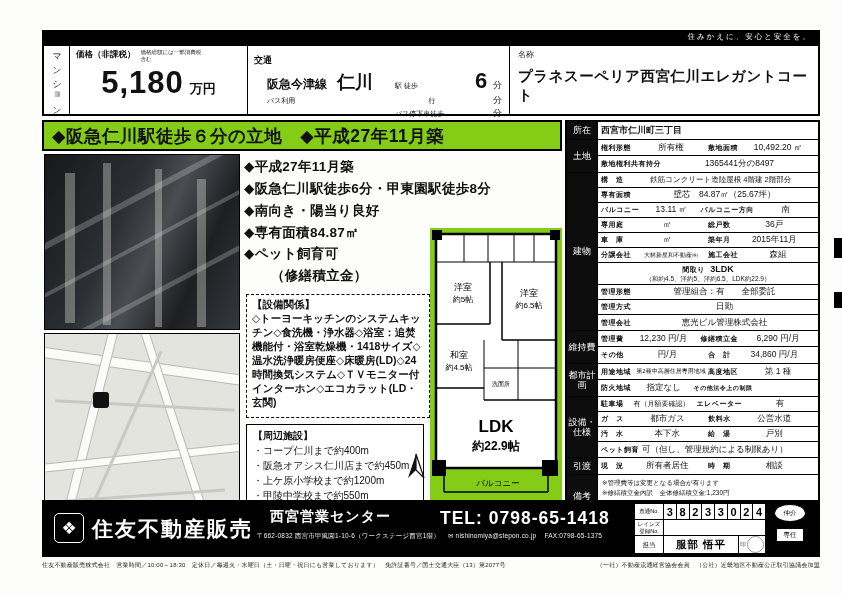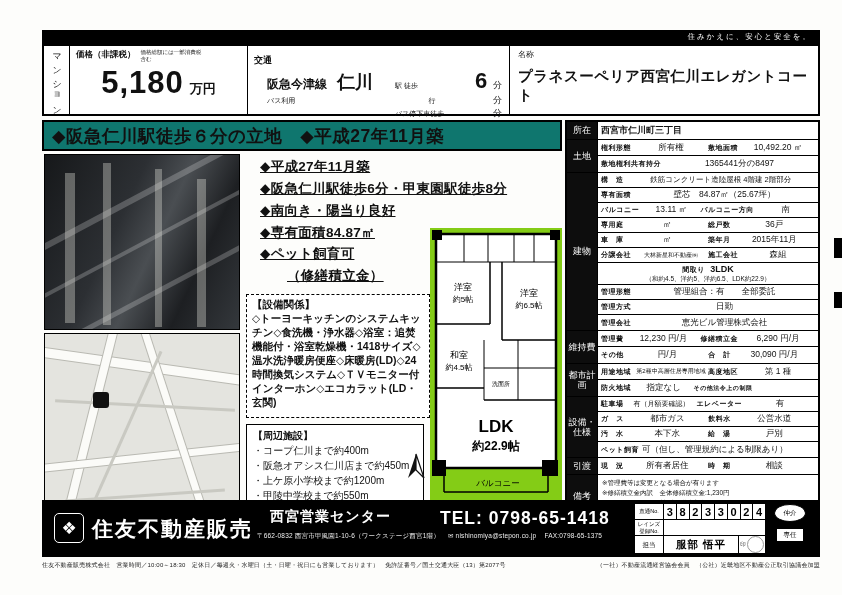--- a/index.html
+++ b/index.html
@@ -26,21 +26,21 @@
   .tgrid{display:grid;grid-template-columns:70px 58px 74px 24px 16px;align-items:baseline;margin-top:1px;margin-left:13px;}
   .tgrid .c{font-size:7px;}
   .line-name{font-size:12px;font-weight:bold;}
   .station{font-size:18px;font-weight:bold;}
   .walkmin{font-size:22px;font-weight:bold;text-align:center;}
   .minunit{font-size:9px;}
   .namecell{flex:1;border-right:none;padding:3px 8px;}
   .nlabel{font-size:8px;}
   .bname{font-size:14.5px;font-weight:bold;margin-top:7px;letter-spacing:.5px;}
   
-  .headline{border:2px solid #000;background:#0f766e;display:flex;align-items:center;
+  .headline{border:2px solid #000;background:#84cc16;display:flex;align-items:center;
             font-size:17.5px;font-weight:bold;letter-spacing:.5px;padding-left:8px;}
   
   .photo{background:linear-gradient(115deg,#16181a 0%,#2c2f33 38%,#4a4e52 55%,#1d1f22 75%,#34383c 100%);
          border:1px solid #000;overflow:hidden;}
   .photo .beam{position:absolute;background:rgba(255,255,255,.22);transform:rotate(-28deg);}
   .photo .win{position:absolute;background:rgba(235,235,225,.35);}
   .map{background:#e4e4df;border:1px solid #000;overflow:hidden;}
   .road{position:absolute;background:#fbfbf8;box-shadow:0 0 0 1px #b9b9b2;}
   .roadd{position:absolute;background:#c9c9c2;}
   .marker{position:absolute;width:16px;height:16px;background:#111;border-radius:3px;}
@@ -165,21 +165,21 @@
     <div class="road" style="left:-6px;top:28px;width:210px;height:9px;transform:rotate(8deg);"></div>
     <div class="road" style="left:40px;top:-10px;width:8px;height:210px;transform:rotate(14deg);"></div>
     <div class="road" style="left:-8px;top:120px;width:215px;height:7px;transform:rotate(-6deg);"></div>
     <div class="road" style="left:128px;top:-12px;width:7px;height:215px;transform:rotate(-18deg);"></div>
     <div class="roadd" style="left:10px;top:70px;width:180px;height:3px;transform:rotate(3deg);"></div>
     <div class="roadd" style="left:80px;top:10px;width:3px;height:170px;transform:rotate(24deg);"></div>
     <div class="roadd" style="left:20px;top:160px;width:160px;height:3px;transform:rotate(-4deg);"></div>
     <div class="marker" style="left:48px;top:58px;"></div>
   </div>
 
-  <div class="abs features" style="left:260px;top:156px;width:316px;height:136px;text-decoration:underline;">
+  <div class="abs features" style="left:244px;top:156px;width:316px;height:136px;">
     <div>◆平成27年11月築</div>
     <div>◆阪急仁川駅徒歩6分・甲東園駅徒歩8分</div>
     <div>◆南向き・陽当り良好</div>
     <div>◆専有面積84.87㎡</div>
     <div>◆ペット飼育可</div>
     <div class="feat-indent">（修繕積立金）</div>
   </div>
 
   <div class="abs eqbox" style="left:246px;top:294px;width:184px;height:124px;">
     <span class="eqtitle">【設備関係】</span><br>
@@ -333,21 +333,21 @@
         <div class="srow r16">
           <span class="sk">管理費</span>
           <span class="sv">12,230 円/月</span>
           <span class="sk">修繕積立金</span>
           <span class="sv">6,290 円/月</span>
         </div>
         <div class="srow r16">
           <span class="sk">その他</span>
           <span class="sv">円/月</span>
           <span class="sk">合　計</span>
-          <span class="sv">30,090 円/月</span>
+          <span class="sv">34,860 円/月</span>
         </div>
       </div>
     </div>
 
     <div class="sgroup">
       <div class="slabel">都市計画</div>
       <div class="srows">
         <div class="srow r16">
           <span class="sk">用途地域</span>
           <span class="sv sv-small">第2種中高層住居専用地域</span>

